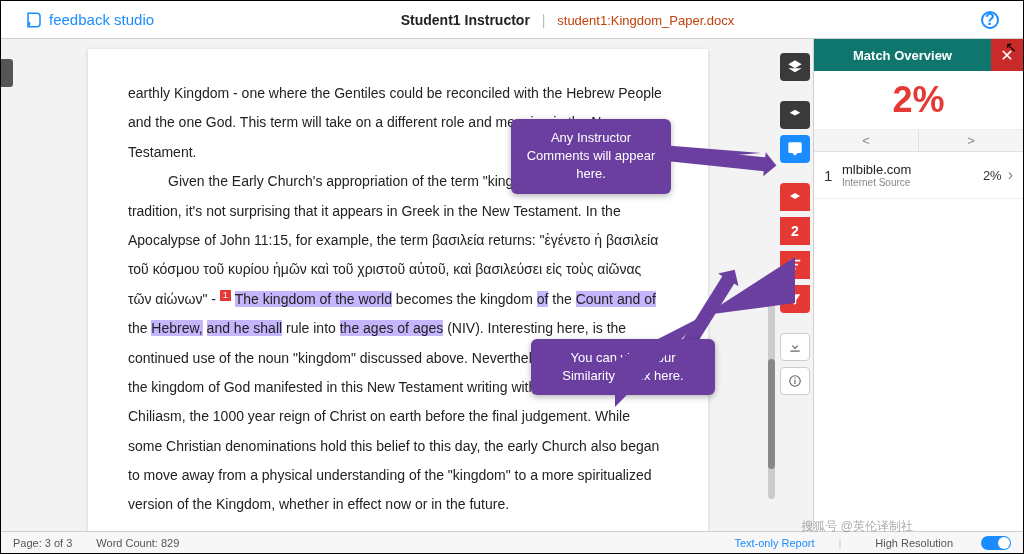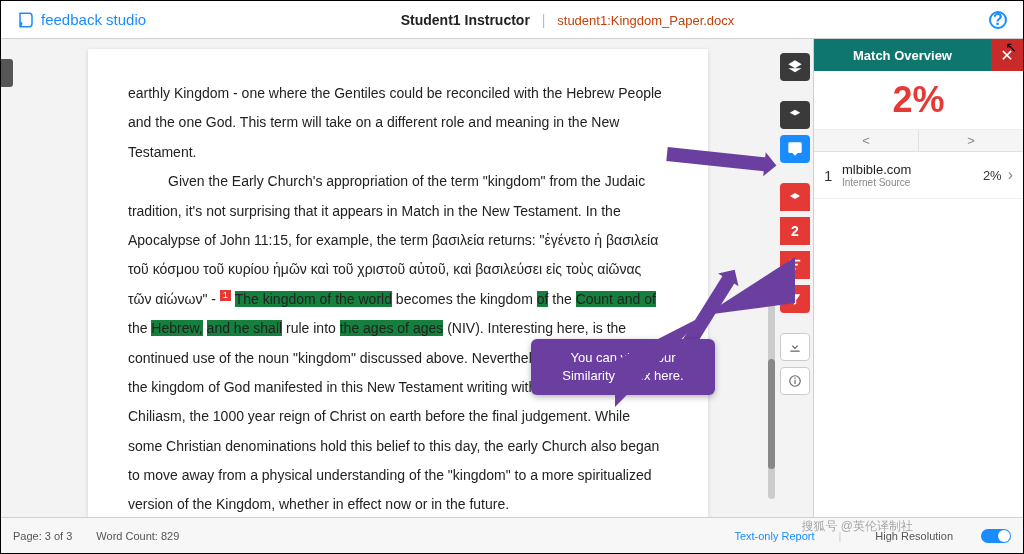--- a/index.html
+++ b/index.html
@@ -1,37 +1,37 @@
 <!DOCTYPE html>
 <html><head>
 <meta charset="utf-8">
 <style>
   * { box-sizing: border-box; margin: 0; padding: 0; }
   html, body { width: 1024px; height: 554px; font-family: Arial, Helvetica, sans-serif; overflow: hidden; background: #fff; }
   .app { width: 1024px; height: 554px; display: flex; flex-direction: column; border: 1px solid #000; position: relative; }
   
-  .header { height: 38px; border-bottom: 1px solid #d0d0d0; display: flex; align-items: center; padding: 0 16px; background: #fff; }
+  .header { height: 38px; border-bottom: 1px solid #d0d0d0; display: flex; align-items: center; padding: 0 24px; background: #fff; }
   .logo { display: flex; align-items: center; gap: 6px; color: #1a8cff; font-weight: 400; font-size: 15px; }
   .logo svg { width: 18px; height: 18px; }
   .title-wrap { flex: 1; text-align: center; font-size: 14px; color: #222; }
   .title-wrap .stud { font-weight: 700; }
   .title-wrap .sep { color: #bbb; margin: 0 8px; }
   .title-wrap .file { color: #c2410c; font-size: 13px; }
   .help { color: #1a8cff; font-size: 16px; border: 2px solid #1a8cff; width: 18px; height: 18px; border-radius: 50%; display: flex; align-items: center; justify-content: center; font-weight: bold; cursor: pointer; }
   
   .body { flex: 1; display: flex; background: #f3f3f3; position: relative; overflow: hidden; }
   .left-handle { width: 18px; display: flex; align-items: flex-start; padding-top: 20px; }
   .left-handle div { width: 12px; height: 28px; background: #555; border-radius: 0 3px 3px 0; }
   
   .doc-wrap { flex: 1; padding: 10px 0 0 0; overflow: hidden; display: flex; justify-content: center; }
   .doc { width: 620px; background: #fff; box-shadow: 0 1px 4px rgba(0,0,0,.15); padding: 30px 40px; font-size: 14px; line-height: 2.1; color: #222; position: relative; }
   .doc p { text-indent: 0; }
   .indent { display: inline-block; width: 40px; }
   .badge1 { display: inline-block; background: #E53935; color: #fff; font-size: 9px; padding: 0 3px; vertical-align: super; line-height: 11px; }
-  .hl { background: #15803d; }
+  .hl { background: #c4b5fd; }
   
   .toolbar { width: 36px; display: flex; flex-direction: column; align-items: center; gap: 6px; padding-top: 14px; }
   .tbtn { width: 30px; height: 28px; border-radius: 4px; display: flex; align-items: center; justify-content: center; font-size: 14px; cursor: pointer; border: 1px solid transparent; }
   .tbtn.dark { background: #3a3a3a; color: #fff; }
   .tbtn.blue { background: #1a8cff; color: #fff; }
   .tbtn.red { background: #E53935; color: #fff; font-weight: bold; }
   .tbtn.white { background: #fff; border: 1px solid #ccc; color: #666; }
   .tgap { height: 8px; }
   
   .sidebar { width: 210px; background: #fff; border-left: 1px solid #d0d0d0; display: flex; flex-direction: column; }
@@ -59,21 +59,21 @@
   .c2::after { right: -80px; top: -30px; border-left: 90px solid #6b3fa0; border-top: 6px solid transparent; border-bottom: 40px solid transparent; transform: skewY(-30deg); }
   
   .arrow { position: absolute; background: #6b3fa0; height: 14px; transform-origin: left center; z-index: 9; }
   .arrow::after { content:""; position:absolute; right:-10px; top:-5px; border-left:12px solid #6b3fa0; border-top:12px solid transparent; border-bottom:12px solid transparent; }
   .a1 { top: 108px; left: 666px; width: 100px; transform: rotate(6deg); }
   .a2 { top: 300px; left: 686px; width: 80px; transform: rotate(-58deg); }
   
   .vscroll { position: absolute; right: 248px; top: 260px; width: 7px; height: 200px; background: #ccc; border-radius: 4px; }
   .vthumb { position: absolute; width: 7px; height: 110px; top: 60px; background: #888; border-radius: 4px; }
   
-  .footer { height: 36px; border-top: 1px solid #d0d0d0; background: #f7f7f7; display: flex; align-items: center; font-size: 11px; color: #555; padding: 0 12px; gap: 24px; }
+  .footer { height: 22px; border-top: 1px solid #d0d0d0; background: #f7f7f7; display: flex; align-items: center; font-size: 11px; color: #555; padding: 0 12px; gap: 24px; }
   .footer .link { color: #1a8cff; cursor: pointer; margin-left: auto; }
   .footer .divider { color: #ccc; }
   .footer .res { margin-left: 10px; }
   .toggle { width: 30px; height: 14px; background: #1a8cff; border-radius: 8px; position: relative; display: inline-block; vertical-align: middle; margin-left: 4px; }
   .toggle::after { content:""; position:absolute; width:12px; height:12px; background:#fff; border-radius:50%; top:1px; right:1px; }
   .watermark { position: absolute; right: 110px; bottom: 18px; font-size: 12px; color: rgba(0,0,0,.35); z-index: 20; pointer-events: none; }
   .cursor { position: absolute; top: 38px; right: 6px; font-size: 14px; color: #000; z-index: 30; pointer-events: none; }
 </style>
 </head>
 <body>
@@ -101,40 +101,41 @@
       </div>
 
     <div class="doc-wrap">
       <div class="doc">
         <p>
           <span>earthly Kingdom - one where the Gentiles could be reconciled with the Hebrew People and</span>
           <span>the one God. This term will take on a different role and meaning in the New Testament.</span>
         </p>
         <p>
           <span class="indent"></span><span>Given the Early Church's appropriation of the term "kingdom" from the Judaic</span>
-          <span>tradition, it's not surprising that it appears in Match in the New Testament. In the</span>
+          <span>tradition, it's not surprising that it appears in Greek in the New Testament. In the</span>
           <span>Apocalypse of John 11:15, for example, the term βασιλεία returns: "ἐγένετο ἡ βασιλεία</span>
           <span>τοῦ κόσμου τοῦ κυρίου ἡμῶν καὶ τοῦ χριστοῦ αὐτοῦ, καὶ βασιλεύσει εἰς τοὺς αἰῶνας τῶν</span>
           <span>αἰώνων" - </span><span class="badge1">1</span>
           <span class="hl">The kingdom of the world</span><span> becomes the kingdom </span><span class="hl">of</span><span> the </span><span class="hl">Count and of</span><span> the </span><span class="hl">Hebrew,</span>
           <span class="hl">and he shall</span><span> rule into </span><span class="hl">the ages of ages</span><span> (NIV). Interesting here, is the continued</span>
           <span>use of the noun "kingdom" discussed above. Nevertheless, the framework of the kingdom of</span>
           <span>God manifested in this New Testament writing within the framework of Chiliasm, the</span>
           <span>1000 year reign of Christ on earth before the final judgement. While some Christian</span>
           <span>denominations hold this belief to this day, the early Church also began to move away</span>
           <span>from a physical understanding of the "kingdom" to a more spiritualized version of the</span>
           <span>Kingdom, whether in effect now or in the future.</span>
         </p>
       </div>
     </div>
 
     <div class="vscroll">
         <div class="vthumb"></div>
       </div>
 
+    <div class="callout c1">Any Instructor Comments will appear here.</div>
     <div class="arrow a1"></div>
     <div class="callout c2">You can view your Similarity Index here.</div>
     <div class="arrow a2"></div>
 
     <div class="toolbar">
       <div class="tbtn dark">
         <svg width="16" height="16" viewBox="0 0 24 24">
             <path fill="#fff" d="M12 2 2 8l10 6 10-6zM2 14l10 6 10-6"></path>
           </svg>
       </div>

